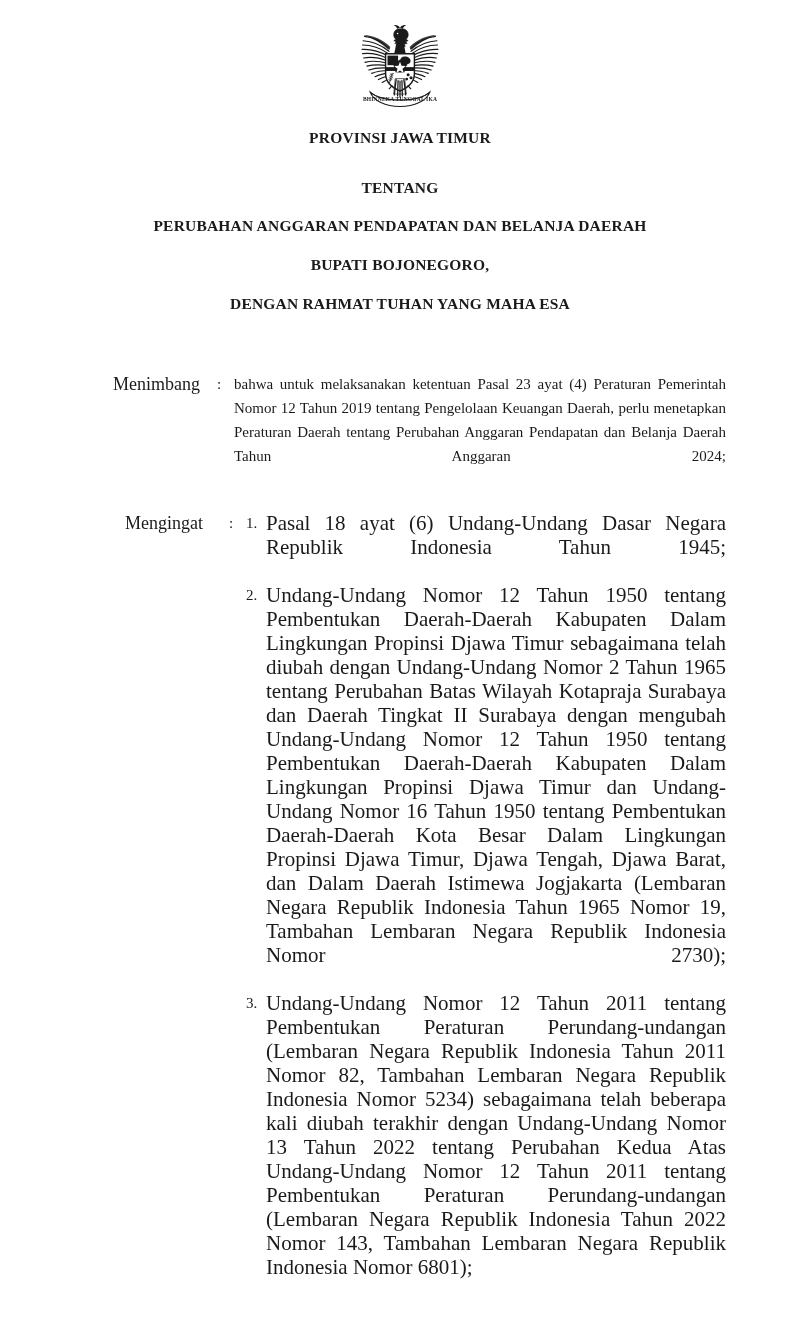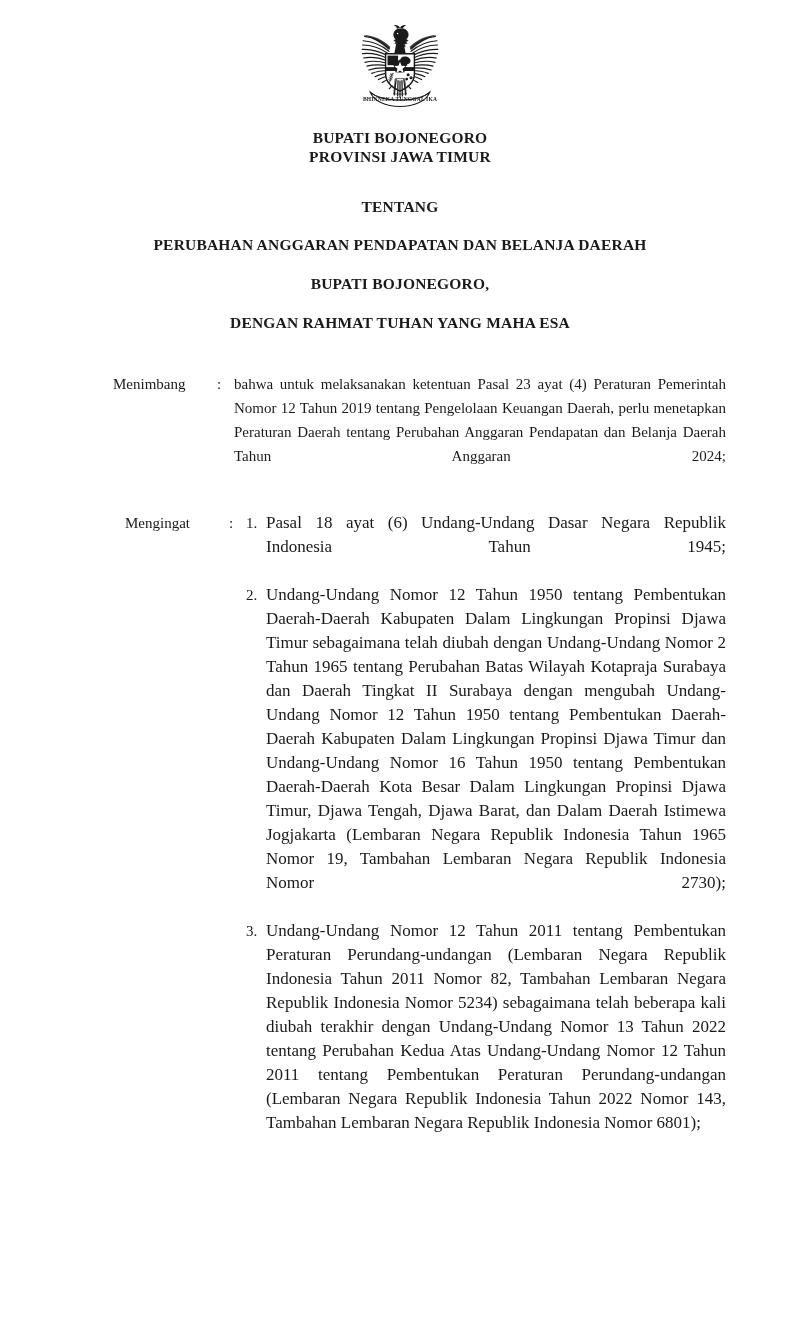--- a/index.html
+++ b/index.html
@@ -69,21 +69,21 @@
   }
   .clause {
     display: flex;
     align-items: flex-start;
     padding: 0 74px 0 113px;
   }
   .clause + .clause { margin-top: 19px; margin-left: 12px; }
 
   .clause-label {
     flex: 0 0 104px;
-    font-size: 15px;
+    font-size: 18px;
     line-height: 24px;
     white-space: nowrap;
   }
   .clause-colon {
     flex: 0 0 17px;
     font-size: 15px;
     line-height: 24px;
     text-align: left;
   }
   .clause-body {
@@ -115,21 +115,21 @@
   }
   .numlist > li + li { margin-top: 0; }
   .num {
     flex: 0 0 20px;
     font-size: 15px;
     line-height: 24px;
     text-align: left;
   }
   .num-text {
     flex: 1 1 auto;
-    font-size: 17px;
+    font-size: 21px;
     line-height: 24px;
     text-align: justify;
   }
   .num-text::after {
     content: "";
     display: inline-block;
     width: 100%;
   }
   .no-justify::after { content: none; }
 </style>
@@ -222,21 +222,20 @@
 
           <path d="M38 146 C62 168 138 168 162 146 C156 164 130 176 100 176 C70 176 44 164 38 146 Z" fill="#ffffff" stroke="#1a1a1a" stroke-width="2.4"></path>
           <path d="M38 146 C62 168 138 168 162 146" fill="none" stroke="#1a1a1a" stroke-width="1.6"></path>
           <text x="100" y="165" text-anchor="middle" font-family="Liberation Serif, serif" font-size="11.5" font-weight="bold" fill="#1a1a1a" stroke="none" letter-spacing="0.4">BHINNEKA TUNGGAL IKA</text>
         </g>
       </svg>
     </span>
   </div>
 
   <div class="heading-block">
-    <div class="hd">BUPATI BOJONEGORO</div>
     <div class="hd">PROVINSI JAWA TIMUR</div>
     <div class="hd hd-gap-2">TENTANG</div>
     <div class="hd hd-gap-3">PERUBAHAN ANGGARAN PENDAPATAN DAN BELANJA DAERAH</div>
     <div class="hd hd-gap-5">BUPATI BOJONEGORO,</div>
     <div class="hd hd-gap-4">DENGAN RAHMAT TUHAN YANG MAHA ESA</div>
   </div>
 
   <div class="body-block">
 
     <div class="clause">

